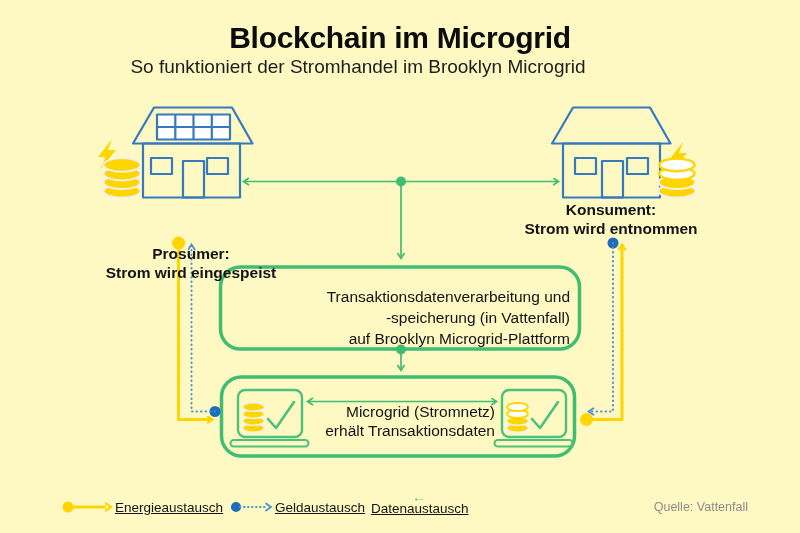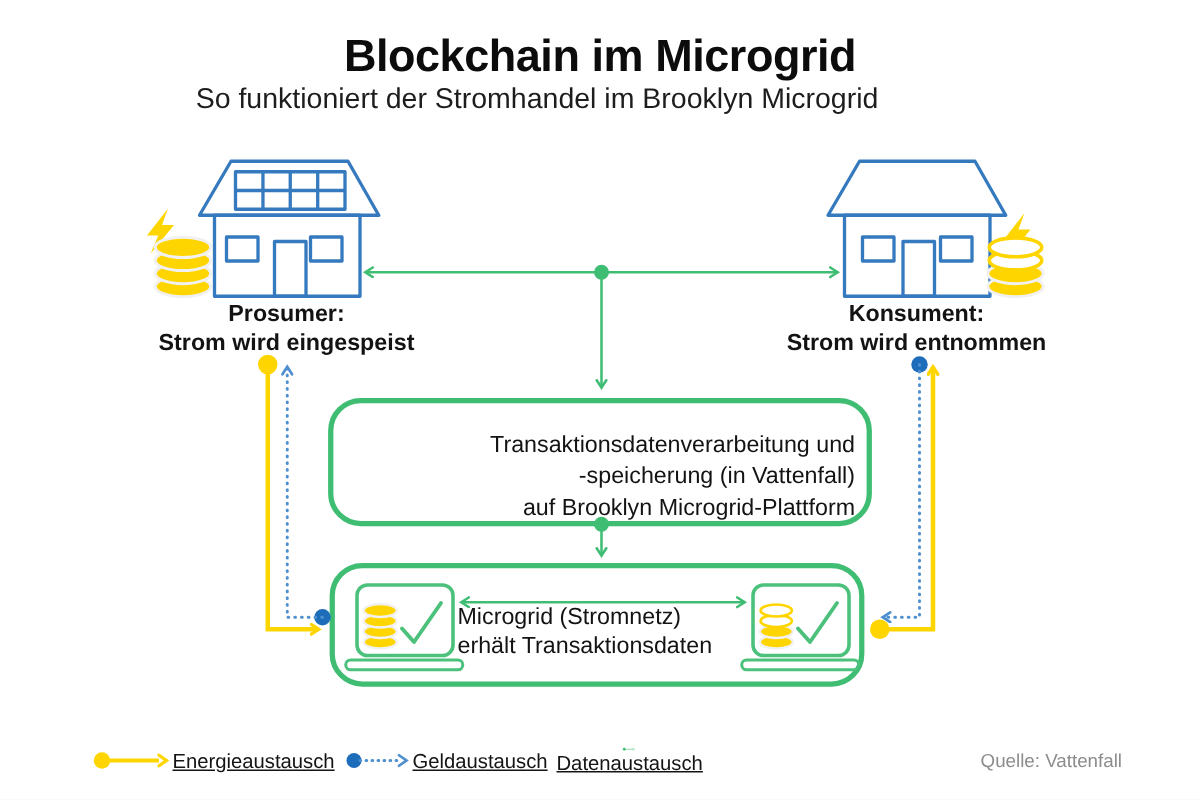--- a/index.html
+++ b/index.html
@@ -1,27 +1,27 @@
 <!DOCTYPE html>
 <html><head>
 <meta charset="utf-8">
 <style>
   html,body{margin:0;padding:0;}
   body{font-family:"Liberation Sans","DejaVu Sans",sans-serif;background:#e8e8e8;}
-  .stage{position:relative;width:800px;height:533px;background:#ffffff;overflow:hidden;}
+  .stage{position:relative;width:800px;height:533px;background:#fef9c3;overflow:hidden;}
   .art{position:absolute;left:0;top:0;width:800px;height:533px;}
   .txt{position:absolute;color:#131313;}
   .title{left:0;top:21px;width:800px;text-align:center;font-size:30px;font-weight:800;letter-spacing:-0.3px;color:#0c0c0c;}
   .subtitle{left:0;top:56px;width:716px;text-align:center;font-size:19px;font-weight:500;color:#1d1d1d;}
   .actor-label{width:220px;text-align:center;font-size:15.5px;font-weight:700;line-height:18.5px;top:201px;}
-  .actor-label.prosumer{left:81px;}
+  .actor-label.prosumer{left:81px;margin-top:44px;}
   .actor-label.konsument{left:501px;}
   .bidding-note{left:290px;top:143px;width:220px;text-align:center;font-size:15.5px;font-weight:500;line-height:19px;}
   .box-text-1{left:230px;top:286px;width:340px;text-align:right;font-size:15.5px;font-weight:500;line-height:21px;}
-  .box-text-2{left:305px;top:403px;width:190px;text-align:left;font-size:15.5px;font-weight:500;line-height:18.5px;}
+  .box-text-2{left:305px;top:403px;width:190px;text-align:right;font-size:15.5px;font-weight:500;line-height:18.5px;}
   .legend-item{position:absolute;top:498px;height:18px;display:inline-flex;align-items:center;}
   .legend-item .lbl{font-size:13.5px;font-weight:500;color:#141414;margin-left:2px;text-decoration:underline;}
   .legend-energy{left:61px;}
   .legend-money{left:229px;}
   .legend-data{left:369px;flex-direction:column;}
   .source{left:548px;top:500px;width:200px;text-align:right;font-size:12.5px;color:#8C8C8C;}
 </style>
 </head>
 <body>
 

